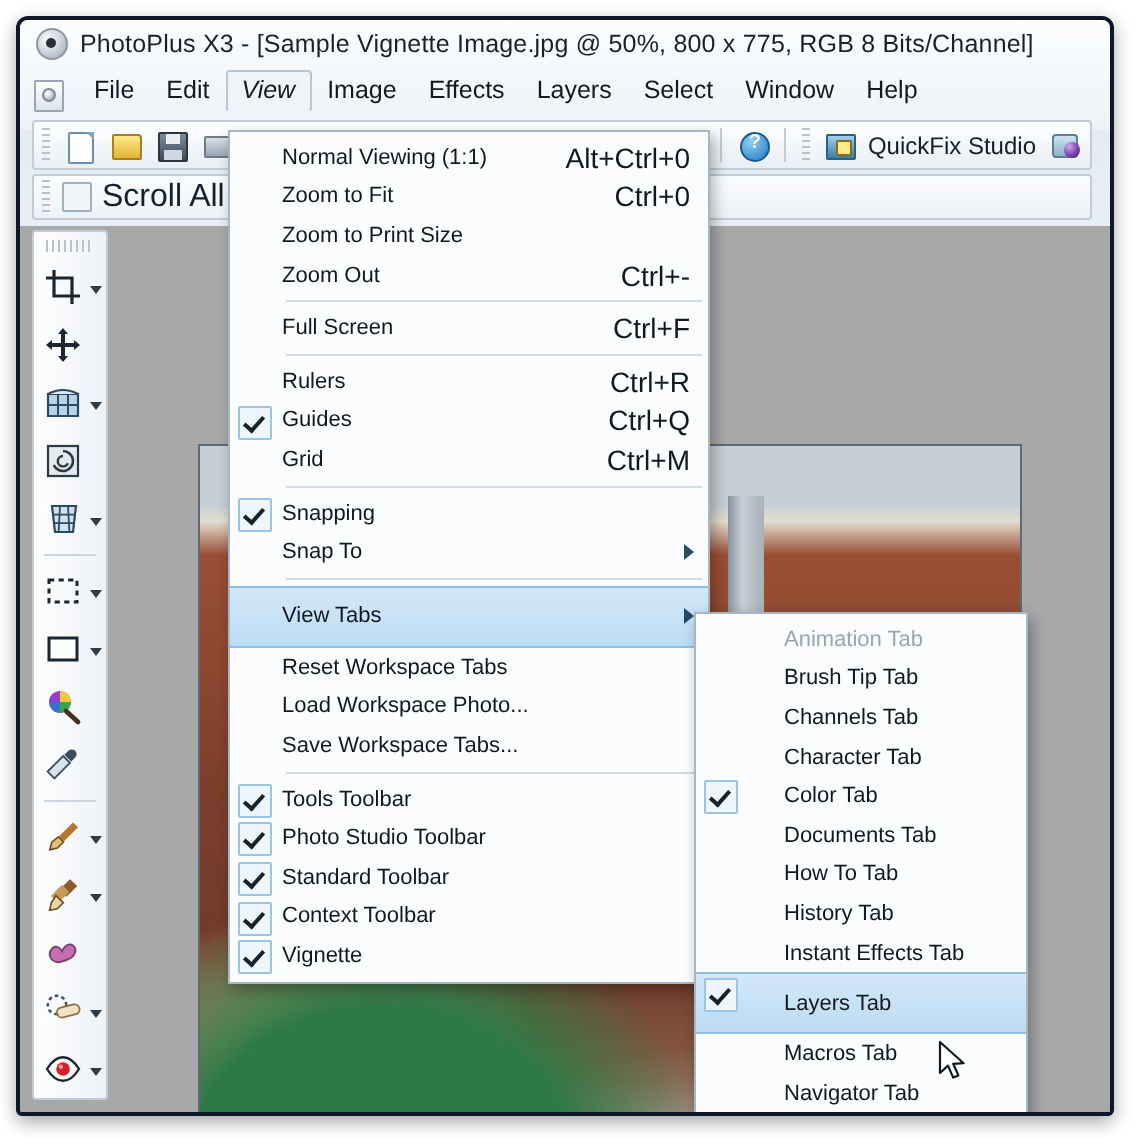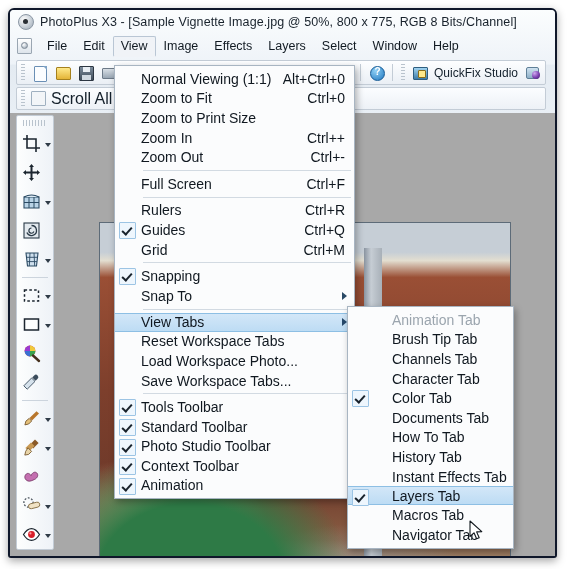--- a/index.html
+++ b/index.html
@@ -19,29 +19,29 @@
       display:flex;align-items:center;padding-left:8px;box-sizing:border-box;}
   #title-icon{width:14px;height:14px;border-radius:50%;flex:0 0 auto;
       background:radial-gradient(circle at 35% 33%,#fdfdfd 0%,#cfd6dd 48%,#9aa6b2 100%);
       border:1px solid #8b97a4;position:relative;margin-right:6px;}
   #title-icon:after{content:"";position:absolute;left:4px;top:4px;width:5px;height:5px;
       border-radius:50%;background:#2a2f35;}
   #title-text{font-size:12.5px;color:#18222c;white-space:nowrap;letter-spacing:.1px;}
 
   
   #menu-bar{position:absolute;left:0;top:26px;width:100%;height:20px;
-      display:flex;align-items:center;padding-left:7px;box-sizing:border-box;}
+      display:flex;align-items:flex-end;padding-left:7px;box-sizing:border-box;}
   #menubar-doc-icon{width:13px;height:14px;flex:0 0 auto;margin-right:7px;position:relative;
       background:linear-gradient(#ffffff,#dde4eb);border:1px solid #9aa6b2;border-radius:1px;}
   #menubar-doc-icon:before{content:"";position:absolute;left:2.5px;top:3px;width:7px;height:7px;
       border-radius:50%;background:radial-gradient(circle at 35% 33%,#ffffff 0%,#c8d0d8 50%,#8b97a4 100%);
       border:1px solid #7e8a96;box-sizing:border-box;}
   .menu-item{font-size:12.5px;color:#111a22;padding:2px 7px 3px 7px;white-space:nowrap;cursor:default;
       border:1px solid transparent;border-radius:2px;}
-  .menu-item.open{background:#f0f3f7;border:1px solid #b9c6d4;border-bottom-color:#f0f3f7;}
+  .menu-item.open{background:#f0f3f7;border:1px solid #b9c6d4;border-bottom-color:#f0f3f7;font-style:italic;}
 
   
   #standard-toolbar{position:absolute;left:6px;top:50px;width:530px;height:25px;
       background:linear-gradient(#fdfeff,#eaeff5);border:1px solid #c3ccd6;border-radius:2px;
       display:flex;align-items:center;box-sizing:border-box;}
   .grip{width:4px;height:17px;margin:0 4px;flex:0 0 auto;
       background-image:repeating-linear-gradient(to bottom,#b9c3cd 0 1px,transparent 1px 3px);}
   .tb-btn{width:21px;height:20px;margin:0 1px;flex:0 0 auto;position:relative;cursor:default;}
   .tb-sep{width:1px;height:17px;background:#c3ccd6;margin:0 4px;flex:0 0 auto;}
   .ic-new{position:absolute;left:4px;top:3px;width:11px;height:14px;background:#fbfdff;
@@ -110,22 +110,22 @@
   #doc-mortar{position:absolute;left:64.5%;top:6%;width:4.2%;height:80%;
       background:linear-gradient(to right,#8a94a0,#c6cdd4 40%,#a8b0b8);}
 
   
   .menu-pop{position:absolute;background:#fbfcfd;border:1px solid #a8b5c2;
       box-shadow:2px 3px 7px rgba(0,0,0,.30);box-sizing:border-box;}
   .menu-pop .gutter{position:absolute;left:0;top:0;bottom:0;width:26px;background:#fbfcfd;}
   .mrow{position:relative;height:19.6px;display:flex;align-items:center;cursor:default;
       padding-left:26px;box-sizing:border-box;}
   .mrow.hl{background:linear-gradient(#d3e7f8,#bddcf4);
-      border-top:1px solid #8dbfe4;border-bottom:1px solid #8dbfe4;height:19px;}
-  .mlabel{font-size:14px;color:#101820;white-space:nowrap;}
+      border-top:1px solid #8dbfe4;border-bottom:1px solid #8dbfe4;height:31px;}
+  .mlabel{font-size:11px;color:#101820;white-space:nowrap;}
   .mrow.disabled .mlabel{color:#9ba5ae;}
   .mshort{position:absolute;right:9px;font-size:14px;color:#101820;white-space:nowrap;}
   .msep{height:1px;background:#d2dae2;margin:3px 3px 3px 28px;}
   .mchk{position:absolute;left:4px;top:2px;width:15px;height:15px;
       background:#eef6fd;border:1px solid #9cc4e4;border-radius:1px;}
   .mchk:after{content:"";position:absolute;left:4px;top:2px;width:4px;height:8px;
       border:solid #18222c;border-width:0 2px 2px 0;transform:rotate(42deg);}
   .msub{position:absolute;right:7px;width:0;height:0;border-style:solid;
       border-width:4px 0 4px 5px;border-color:transparent transparent transparent #2a4a66;}
   .mrow.hl .msub{border-left-color:#27496b;}
@@ -342,24 +342,20 @@
       <span class="mshort">Alt+Ctrl+0</span>
     </div>
     <div class="mrow">
       <span class="mlabel">Zoom to Fit</span>
       <span class="mshort">Ctrl+0</span>
     </div>
     <div class="mrow">
       <span class="mlabel">Zoom to Print Size</span>
     </div>
     <div class="mrow">
-      <span class="mlabel">Zoom In</span>
-      <span class="mshort">Ctrl++</span>
-    </div>
-    <div class="mrow">
       <span class="mlabel">Zoom Out</span>
       <span class="mshort">Ctrl+-</span>
     </div>
 
     <div class="msep"></div>
 
     <div class="mrow">
       <span class="mlabel">Full Screen</span>
       <span class="mshort">Ctrl+F</span>
     </div>
@@ -408,33 +404,33 @@
     </div>
 
     <div class="msep"></div>
 
     <div class="mrow">
       <span class="mchk"></span>
       <span class="mlabel">Tools Toolbar</span>
     </div>
     <div class="mrow">
       <span class="mchk"></span>
+      <span class="mlabel">Photo Studio Toolbar</span>
+    </div>
+    <div class="mrow">
+      <span class="mchk"></span>
       <span class="mlabel">Standard Toolbar</span>
     </div>
     <div class="mrow">
       <span class="mchk"></span>
-      <span class="mlabel">Photo Studio Toolbar</span>
-    </div>
-    <div class="mrow">
-      <span class="mchk"></span>
       <span class="mlabel">Context Toolbar</span>
     </div>
     <div class="mrow">
       <span class="mchk"></span>
-      <span class="mlabel">Animation</span>
+      <span class="mlabel">Vignette</span>
     </div>
   </div>
 
   <div id="viewtabs-menu" class="menu-pop">
     <div class="gutter"></div>
 
     <div class="mrow disabled">
       <span class="mlabel">Animation Tab</span>
     </div>
     <div class="mrow">

